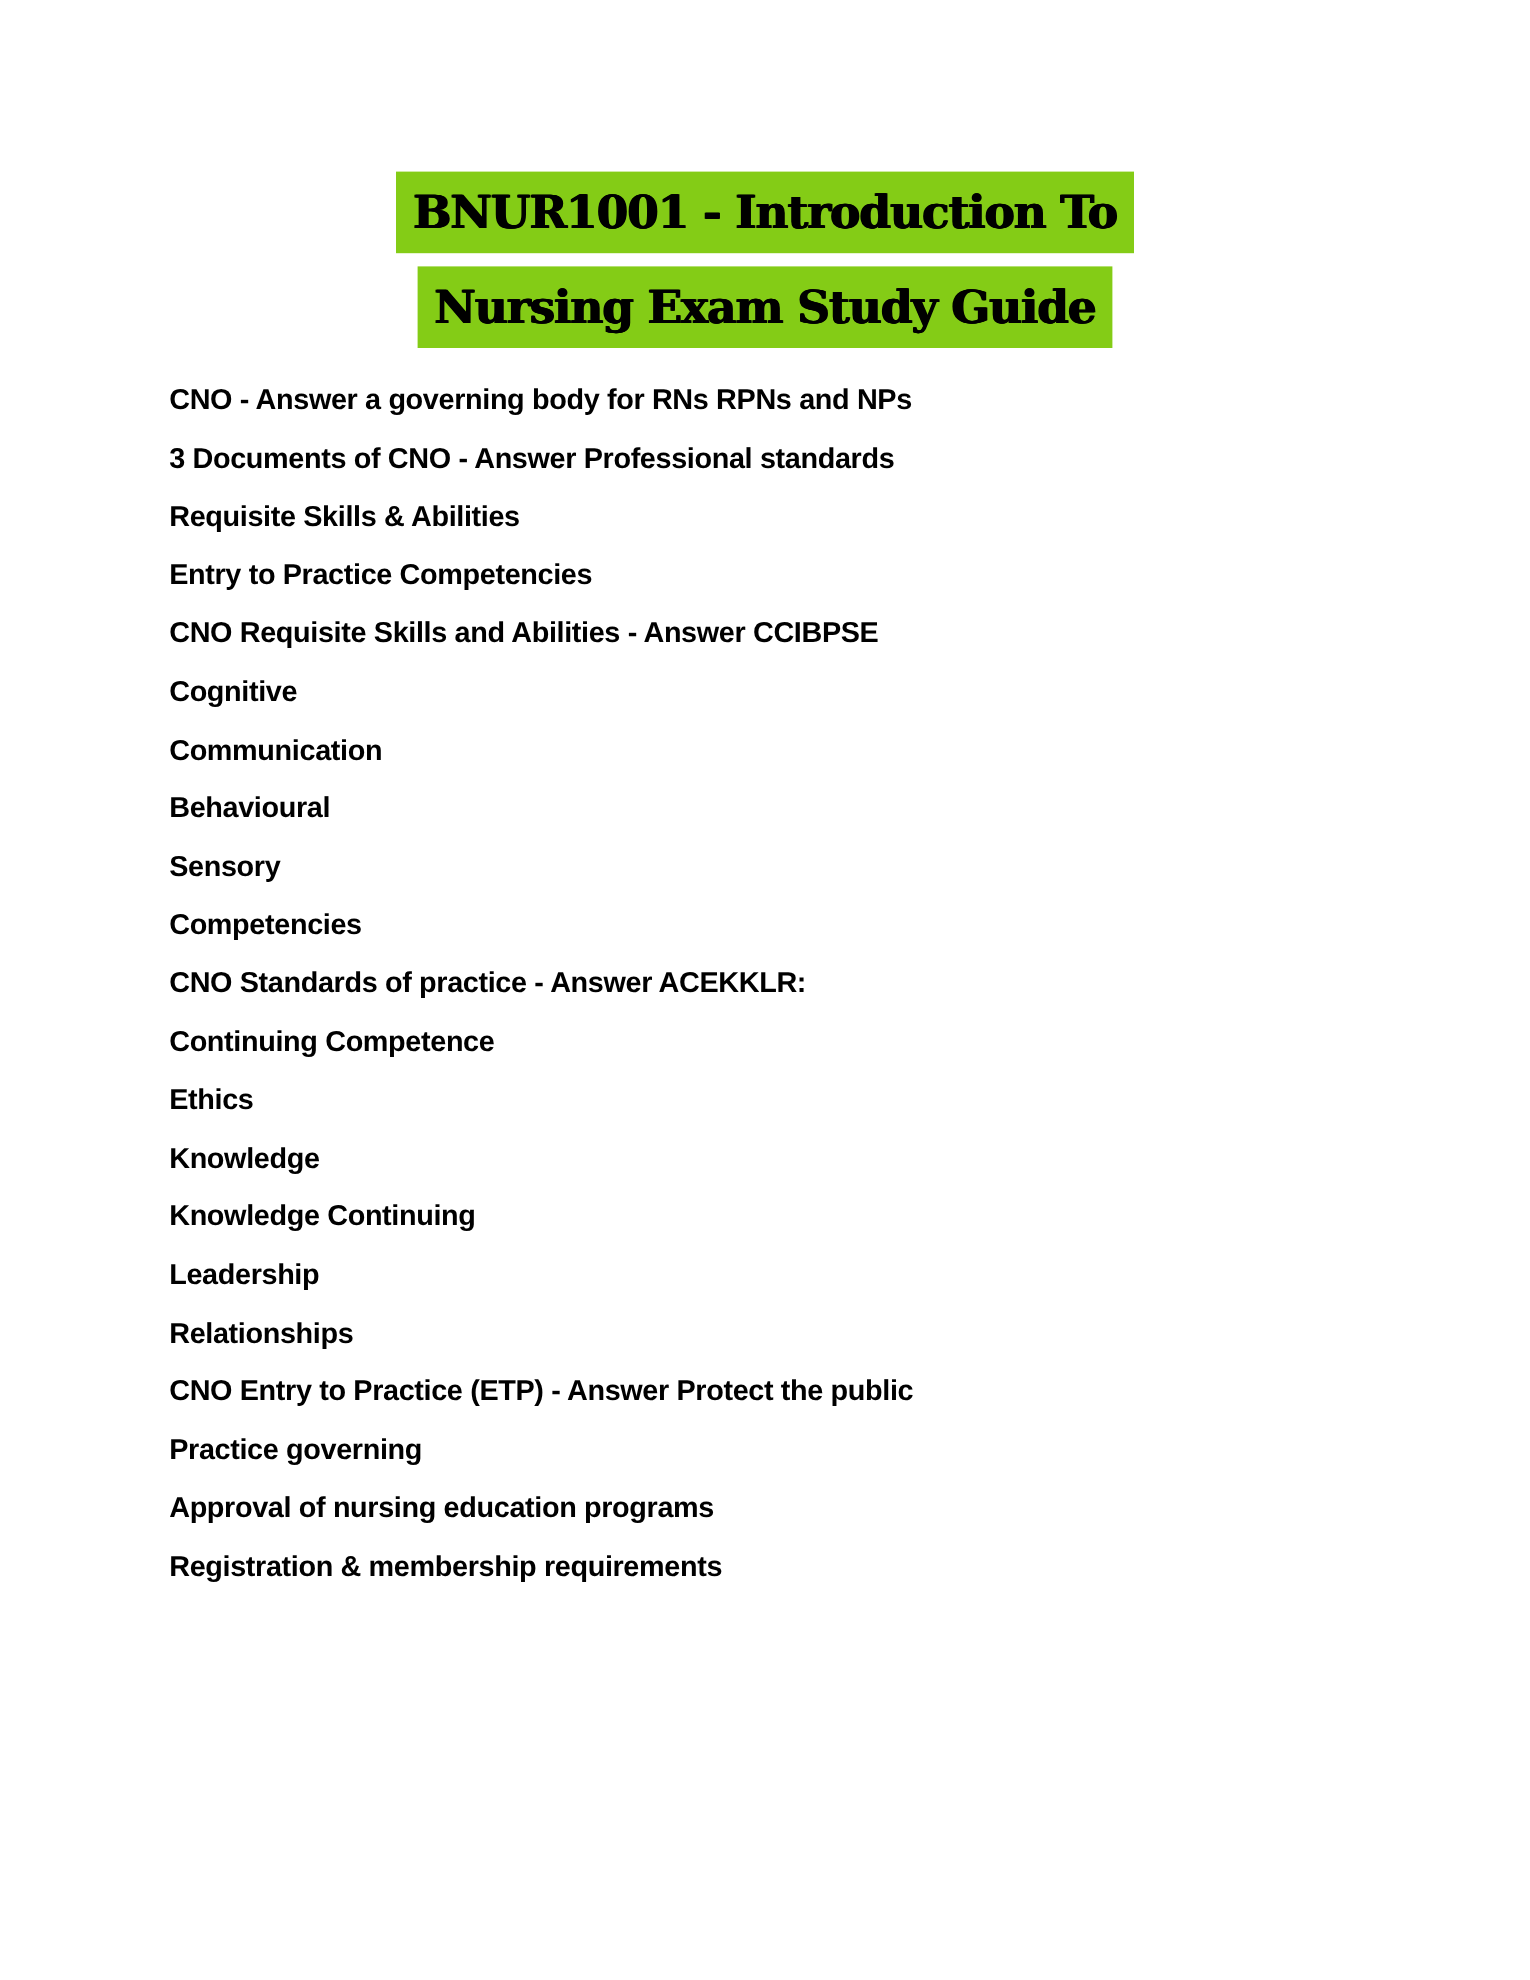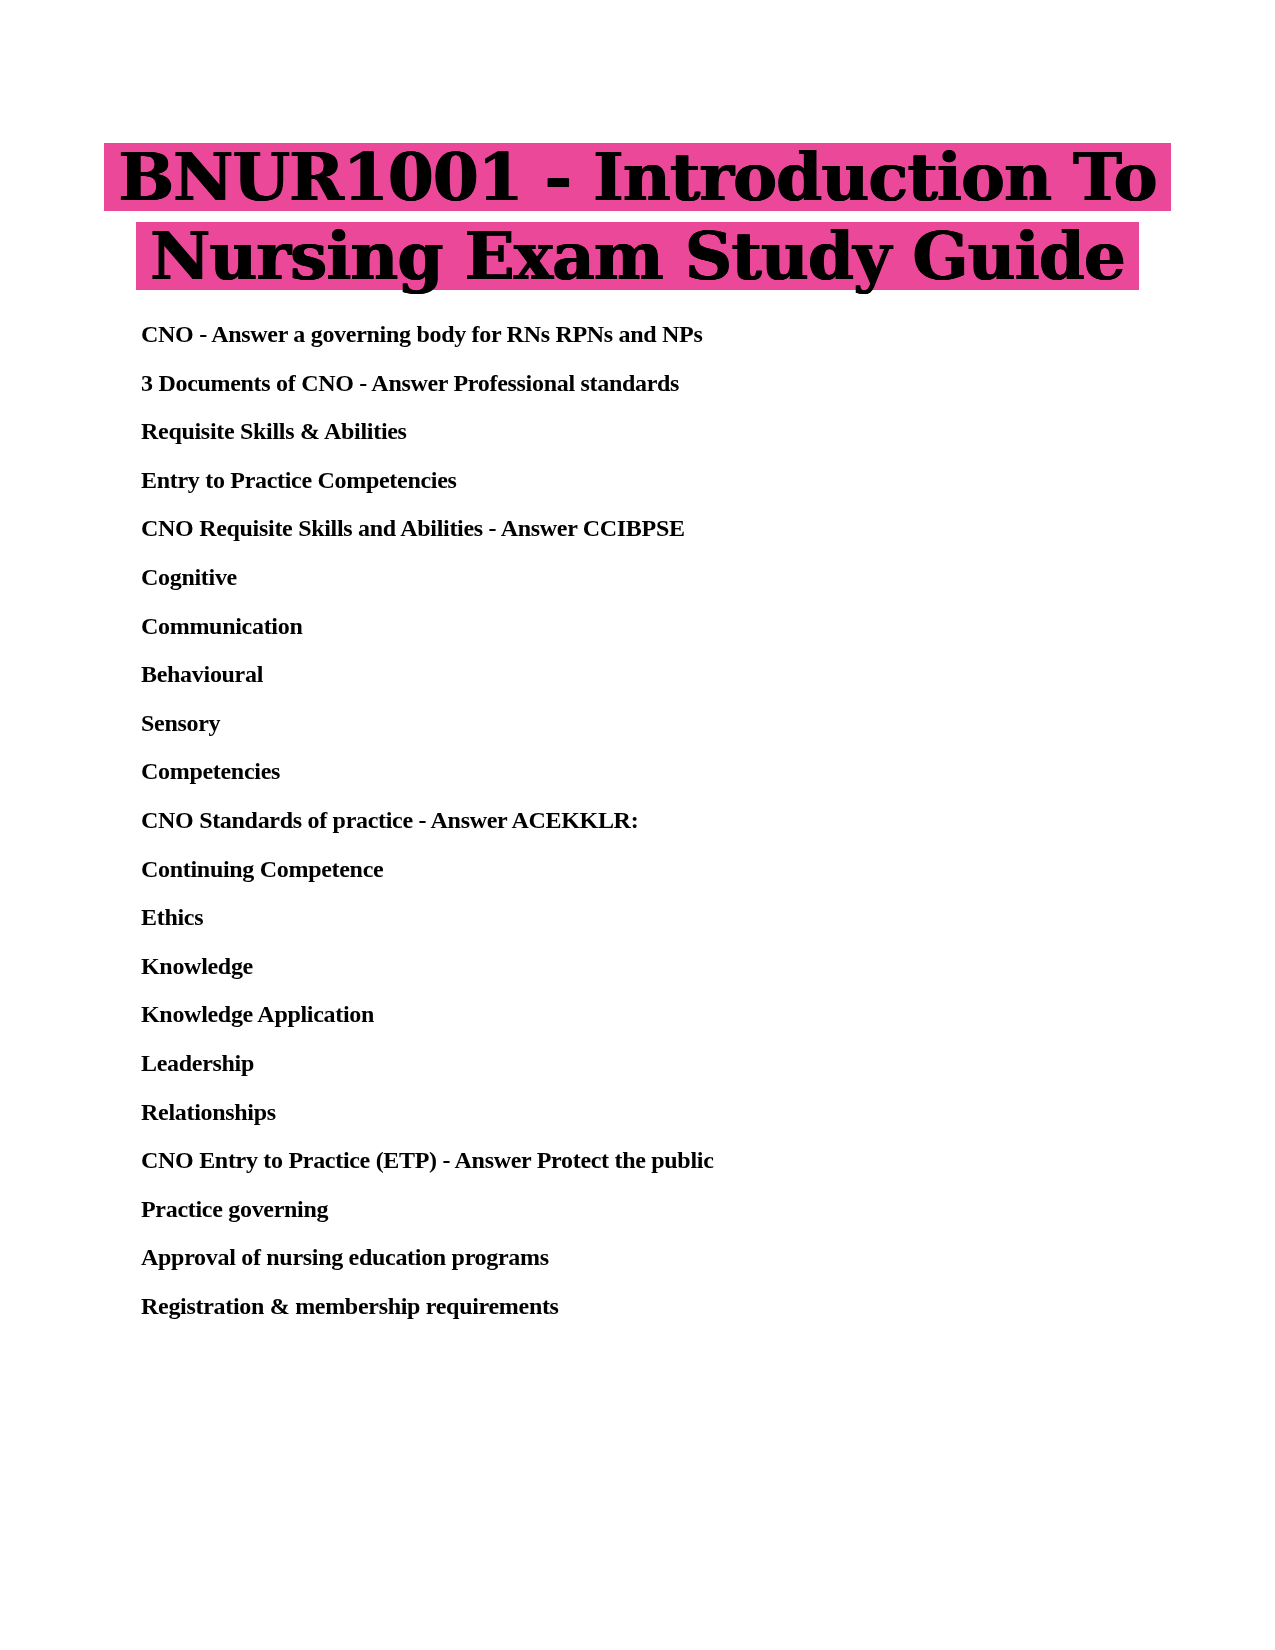--- a/index.html
+++ b/index.html
@@ -15,38 +15,38 @@
   .title-block {
     padding-top: 143px;
     text-align: center;
   }
   .title-line {
     display: block;
     margin-bottom: 11px;
   }
   .title-line span {
     display: inline-block;
-    background: #ec4899;
+    background: #84cc16;
     color: #000000;
     font-family: "DejaVu Serif", serif;
     font-weight: bold;
-    font-size: 66px;
+    font-size: 38px;
     line-height: 68px;
     letter-spacing: -1px;
     padding: 0 14px;
     text-shadow: 0.6px 0 0 #000000, -0.6px 0 0 #000000;
     white-space: nowrap;
   }
   .doc-body {
     margin-top: 20px;
     padding-left: 141px;
     padding-right: 120px;
   }
   .doc-body p {
-    font-family: Liberation Serif, serif;
+    font-family: Liberation Sans, sans-serif;
     font-weight: bold;
     font-size: 24px;
     letter-spacing: -0.3px;
     color: #000000;
     line-height: 48.6px;
     white-space: nowrap;
   }
 </style>
 </head>
 <body>
@@ -64,21 +64,21 @@
       <p>CNO Requisite Skills and Abilities - Answer CCIBPSE</p>
       <p>Cognitive</p>
       <p>Communication</p>
       <p>Behavioural</p>
       <p>Sensory</p>
       <p>Competencies</p>
       <p>CNO Standards of practice - Answer ACEKKLR:</p>
       <p>Continuing Competence</p>
       <p>Ethics</p>
       <p>Knowledge</p>
-      <p>Knowledge Application</p>
+      <p>Knowledge Continuing</p>
       <p>Leadership</p>
       <p>Relationships</p>
       <p>CNO Entry to Practice (ETP) - Answer Protect the public</p>
       <p>Practice governing</p>
       <p>Approval of nursing education programs</p>
       <p>Registration &amp; membership requirements</p>
     </div>
 </div>
 
 </body></html>

